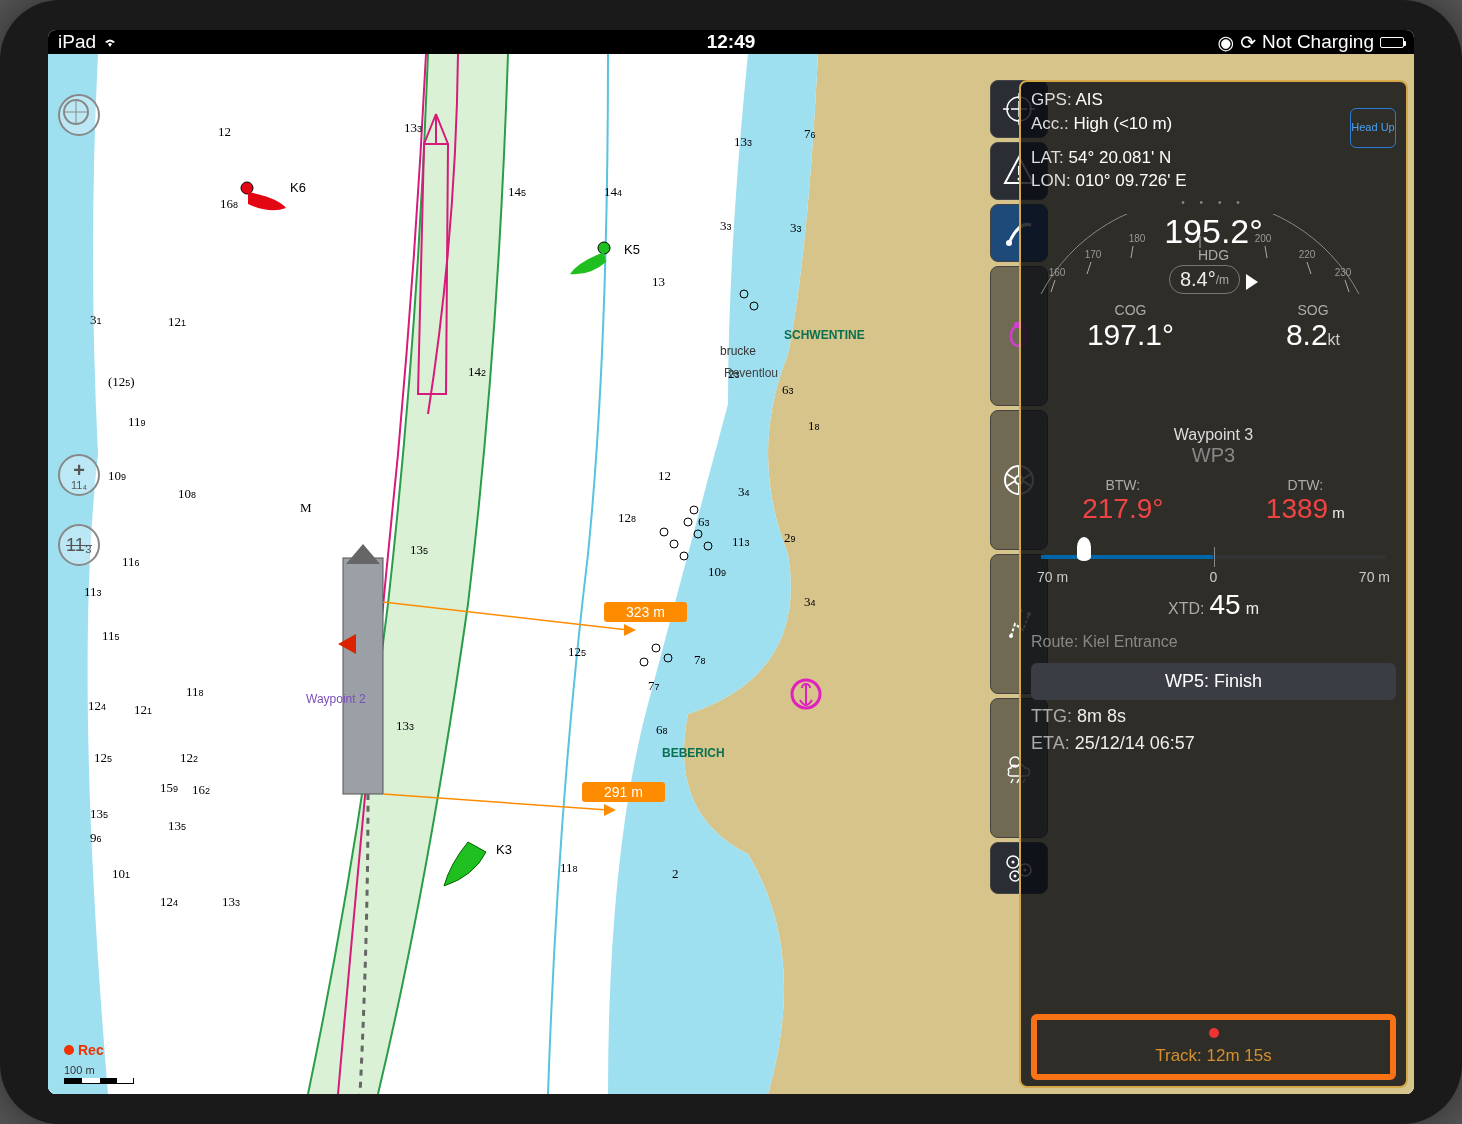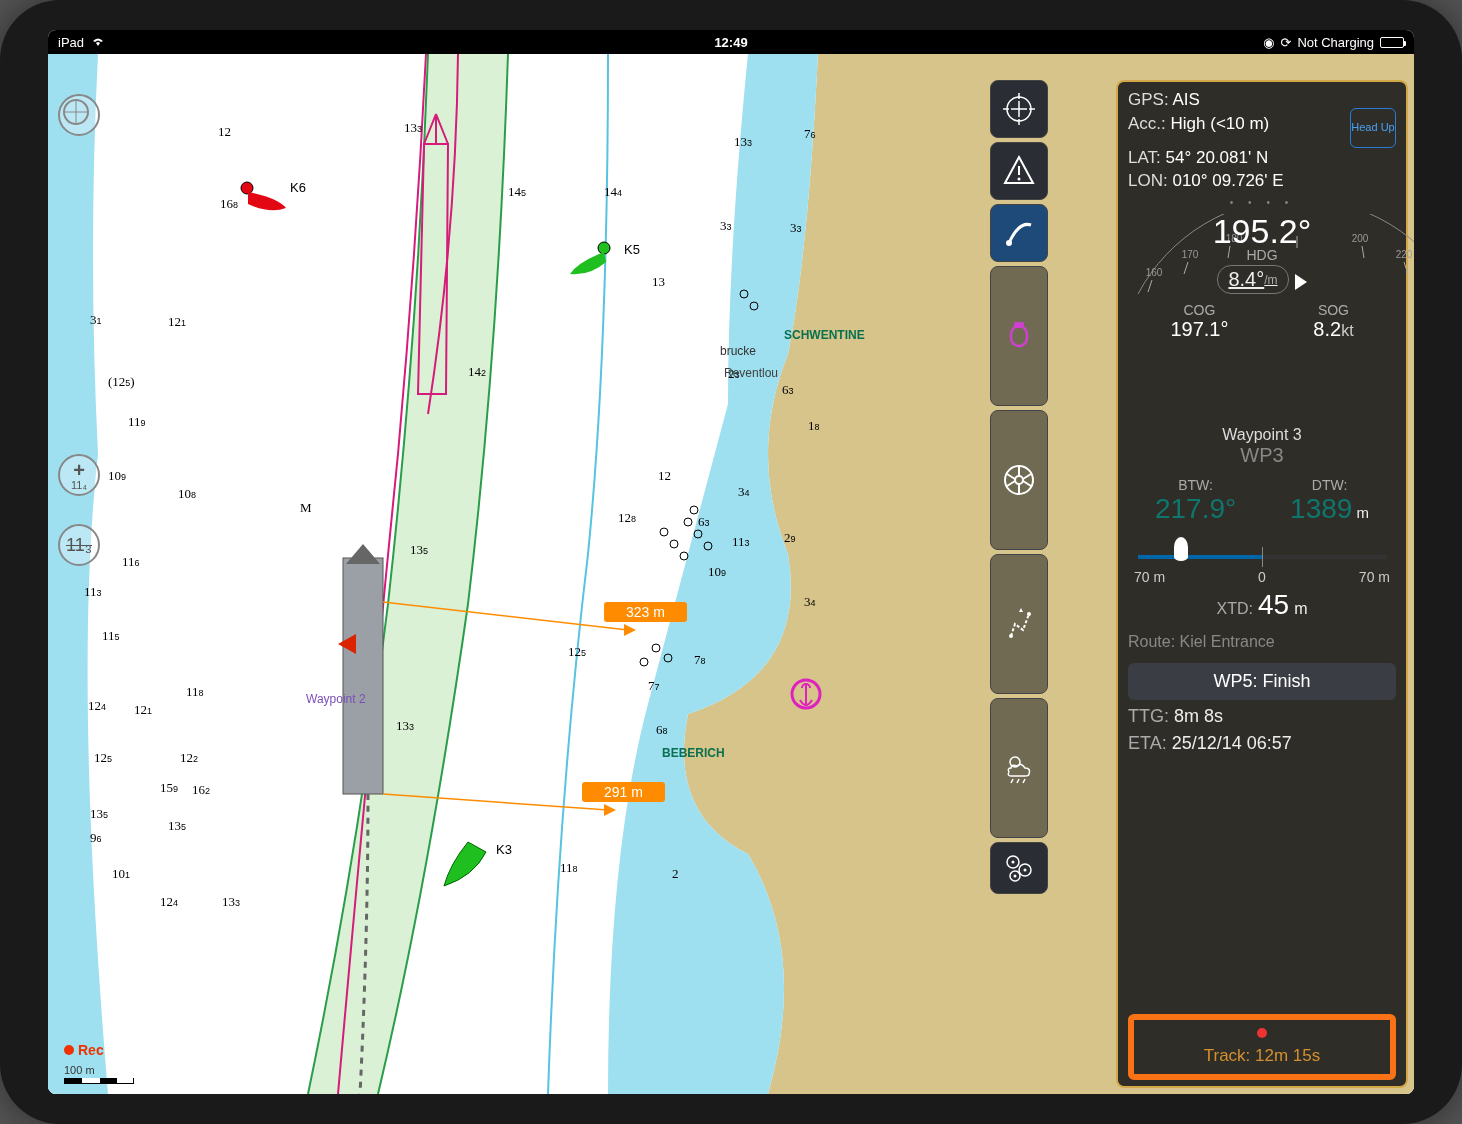--- a/index.html
+++ b/index.html
@@ -1,21 +1,21 @@
 <!DOCTYPE html>
 <html><head>
 <meta charset="utf-8">
 <style>
 * { margin:0; padding:0; box-sizing:border-box; font-family:-apple-system,Helvetica,Arial,sans-serif; }
 body { background:#555; display:flex; align-items:center; justify-content:center; height:100vh; }
 .tablet { width:1462px; height:1124px; background:#1a1a1a; border-radius:60px; padding:30px 48px; position:relative; box-shadow:0 0 40px rgba(0,0,0,.5); }
 .screen { width:100%; height:100%; background:#fff; border-radius:8px; position:relative; overflow:hidden; }
 
 
-.status-bar { position:absolute; top:0; left:0; right:0; height:24px; background:#000; color:#fff; display:flex; align-items:center; padding:0 10px; font-size:13px; z-index:50; }
+.status-bar { position:absolute; top:0; left:0; right:0; height:24px; background:#000; color:#fff; display:flex; align-items:center; padding:0 10px; font-size:19px; z-index:50; }
 .status-left { display:flex; align-items:center; gap:6px; }
 .status-center { position:absolute; left:50%; transform:translateX(-50%); font-weight:600; }
 .status-right { margin-left:auto; display:flex; align-items:center; gap:6px; }
 .battery { width:24px; height:11px; border:1px solid #fff; border-radius:2px; position:relative; }
 .battery::after { content:''; position:absolute; right:-3px; top:3px; width:2px; height:5px; background:#fff; border-radius:0 1px 1px 0; }
 .battery-fill { width:40%; height:100%; background:#fff; }
 
 
 .chart { position:absolute; top:24px; left:0; right:0; bottom:0; overflow:hidden; }
 .chart svg { position:absolute; top:0; left:0; }
@@ -41,50 +41,50 @@
 .buoy-label { position:absolute; font-size:13px; color:#000; }
 
 
 .toolbar { position:absolute; right:366px; top:50px; width:58px; z-index:30; }
 .tool-btn { width:58px; height:58px; background:#2a2d33; border:1px solid #444; border-radius:8px; margin-bottom:4px; display:flex; align-items:center; justify-content:center; color:#eee; }
 .tool-btn.tall { height:140px; background:rgba(30,32,38,.55); }
 .tool-btn.sel { background:#1e4a7a; }
 .tool-btn svg { width:36px; height:36px; }
 
 
-.panel { position:absolute; right:6px; top:50px; bottom:6px; width:292px; background:rgba(10,12,18,.82); border:2px solid #d4a84a; border-radius:8px; color:#eee; padding:6px 10px; font-size:15px; display:flex; flex-direction:column; z-index:30; }
+.panel { position:absolute; right:6px; top:50px; bottom:6px; width:389px; background:rgba(10,12,18,.82); border:2px solid #d4a84a; border-radius:8px; color:#eee; padding:6px 10px; font-size:15px; display:flex; flex-direction:column; z-index:30; }
 .gps-block { position:relative; }
 .gps-row { font-size:17px; line-height:1.4; color:#ddd; }
 .gps-row .v { color:#fff; }
 .headup { position:absolute; right:0; top:20px; width:46px; height:40px; border:1px solid #2a7bd4; border-radius:6px; color:#4aa0f0; font-size:11px; display:flex; align-items:center; justify-content:center; text-align:center; line-height:1.2; }
 .dots { text-align:center; color:#888; letter-spacing:6px; margin:4px 0 2px; font-size:10px; }
 
 .hdg-block { position:relative; height:200px; margin-top:4px; }
 .hdg-arc { position:absolute; top:0; left:0; right:0; }
 .hdg-main { text-align:center; }
 .hdg-val { font-size:34px; color:#fff; font-weight:400; }
 .hdg-lbl { font-size:14px; color:#aaa; margin-top:-4px; }
-.rot-box { display:inline-flex; align-items:center; gap:0; border:1px solid #777; border-radius:14px; padding:2px 10px; margin-top:2px; font-size:20px;text-decoration:underline; }
+.rot-box { display:inline-flex; align-items:center; gap:0; border:1px solid #777; border-radius:14px; padding:2px 10px; margin-top:2px; font-size:20px; }
 .rot-box .u { font-size:12px; color:#aaa; }
 .play { display:inline-block; width:0; height:0; border-left:12px solid #fff; border-top:8px solid transparent; border-bottom:8px solid transparent; margin-left:6px; vertical-align:middle; }
 
 .cogsog { display:flex; justify-content:space-around; margin-top:6px; }
 .cogsog .col { text-align:center; }
 .cogsog .lbl { font-size:14px; color:#aaa; }
-.cogsog .val { font-size:20px; color:#fff; }
+.cogsog .val { font-size:30px; color:#fff; }
 .cogsog .unit { font-size:16px; color:#ccc; }
 
 .wp-block { text-align:center; margin-top:12px; }
 .wp-block .t1 { font-size:16px; color:#ddd; }
 .wp-block .t2 { font-size:20px; color:#888; }
 
 .btw-dtw { display:flex; justify-content:space-around; margin-top:10px; }
 .btw-dtw .col { text-align:center; }
 .btw-dtw .lbl { font-size:14px; color:#aaa; }
-.btw-dtw .val { font-size:28px; color:#0f766e; }
+.btw-dtw .val { font-size:28px; color:#ef4444; }
 .btw-dtw .unit { font-size:15px; }
 
 .xtd-bar { position:relative; height:48px; margin-top:12px; }
 .xtd-line { position:absolute; top:18px; left:10px; right:10px; height:4px; background:linear-gradient(90deg,#06a 0%,#06a 50%,#333 50%,#333 100%); }
 .xtd-tick { position:absolute; top:10px; width:1px; height:20px; background:#888; }
 .xtd-marker { position:absolute; top:0; left:46px; width:14px; height:24px; background:#fff; border-radius:7px 7px 7px 7px / 10px 10px 4px 4px; }
 .xtd-lbls { display:flex; justify-content:space-between; font-size:14px; color:#ccc; position:absolute; bottom:0; left:6px; right:6px; }
 .xtd-row { text-align:center; font-size:18px; margin-top:4px; }
 .xtd-row .lbl { color:#aaa; font-size:16px; }
 .xtd-row .val { font-size:28px; color:#fff; }

